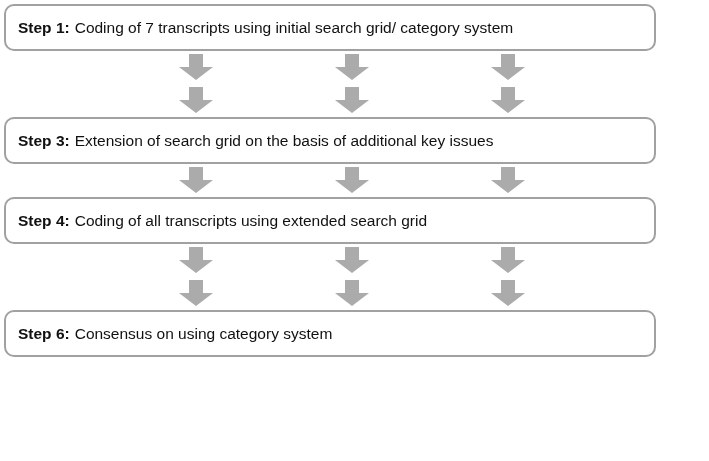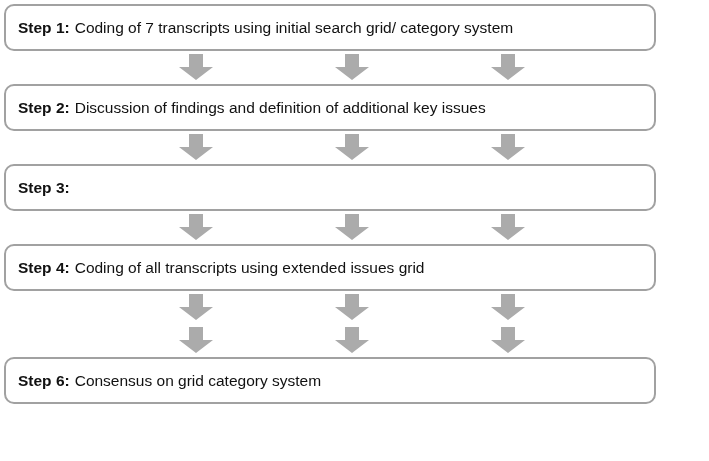--- a/index.html
+++ b/index.html
@@ -66,56 +66,53 @@
         <path d="M10 0 H24 V13 H34 L17 26 L0 13 H10 Z" fill="#ababab"></path>
       </svg>
     <svg class="arrow pos-2" viewBox="0 0 34 26" xmlns="http://www.w3.org/2000/svg">
         <path d="M10 0 H24 V13 H34 L17 26 L0 13 H10 Z" fill="#ababab"></path>
       </svg>
     <svg class="arrow pos-3" viewBox="0 0 34 26" xmlns="http://www.w3.org/2000/svg">
         <path d="M10 0 H24 V13 H34 L17 26 L0 13 H10 Z" fill="#ababab"></path>
       </svg>
   </div>
 
-  <div class="step-box">
-    <span class="step-label">Step 2:</span>
-    <span class="step-text">Discussion of findings and definition of additional key issues</span>
-  </div>
 
   <div class="arrow-row">
     <svg class="arrow pos-1" viewBox="0 0 34 26" xmlns="http://www.w3.org/2000/svg">
         <path d="M10 0 H24 V13 H34 L17 26 L0 13 H10 Z" fill="#ababab"></path>
       </svg>
     <svg class="arrow pos-2" viewBox="0 0 34 26" xmlns="http://www.w3.org/2000/svg">
         <path d="M10 0 H24 V13 H34 L17 26 L0 13 H10 Z" fill="#ababab"></path>
       </svg>
     <svg class="arrow pos-3" viewBox="0 0 34 26" xmlns="http://www.w3.org/2000/svg">
         <path d="M10 0 H24 V13 H34 L17 26 L0 13 H10 Z" fill="#ababab"></path>
       </svg>
   </div>
 
   <div class="step-box">
     <span class="step-label">Step 3:</span>
+    <span class="step-text">Extension of search grid on the basis of additional key issues</span>
   </div>
 
   <div class="arrow-row">
     <svg class="arrow pos-1" viewBox="0 0 34 26" xmlns="http://www.w3.org/2000/svg">
         <path d="M10 0 H24 V13 H34 L17 26 L0 13 H10 Z" fill="#ababab"></path>
       </svg>
     <svg class="arrow pos-2" viewBox="0 0 34 26" xmlns="http://www.w3.org/2000/svg">
         <path d="M10 0 H24 V13 H34 L17 26 L0 13 H10 Z" fill="#ababab"></path>
       </svg>
     <svg class="arrow pos-3" viewBox="0 0 34 26" xmlns="http://www.w3.org/2000/svg">
         <path d="M10 0 H24 V13 H34 L17 26 L0 13 H10 Z" fill="#ababab"></path>
       </svg>
   </div>
 
   <div class="step-box">
     <span class="step-label">Step 4:</span>
-    <span class="step-text">Coding of all transcripts using extended issues grid</span>
+    <span class="step-text">Coding of all transcripts using extended search grid</span>
   </div>
 
   <div class="arrow-row">
     <svg class="arrow pos-1" viewBox="0 0 34 26" xmlns="http://www.w3.org/2000/svg">
         <path d="M10 0 H24 V13 H34 L17 26 L0 13 H10 Z" fill="#ababab"></path>
       </svg>
     <svg class="arrow pos-2" viewBox="0 0 34 26" xmlns="http://www.w3.org/2000/svg">
         <path d="M10 0 H24 V13 H34 L17 26 L0 13 H10 Z" fill="#ababab"></path>
       </svg>
     <svg class="arrow pos-3" viewBox="0 0 34 26" xmlns="http://www.w3.org/2000/svg">
@@ -131,16 +128,16 @@
     <svg class="arrow pos-2" viewBox="0 0 34 26" xmlns="http://www.w3.org/2000/svg">
         <path d="M10 0 H24 V13 H34 L17 26 L0 13 H10 Z" fill="#ababab"></path>
       </svg>
     <svg class="arrow pos-3" viewBox="0 0 34 26" xmlns="http://www.w3.org/2000/svg">
         <path d="M10 0 H24 V13 H34 L17 26 L0 13 H10 Z" fill="#ababab"></path>
       </svg>
   </div>
 
   <div class="step-box">
     <span class="step-label">Step 6:</span>
-    <span class="step-text">Consensus on grid category system</span>
+    <span class="step-text">Consensus on using category system</span>
   </div>
 
 </div>
 
 </body></html>

